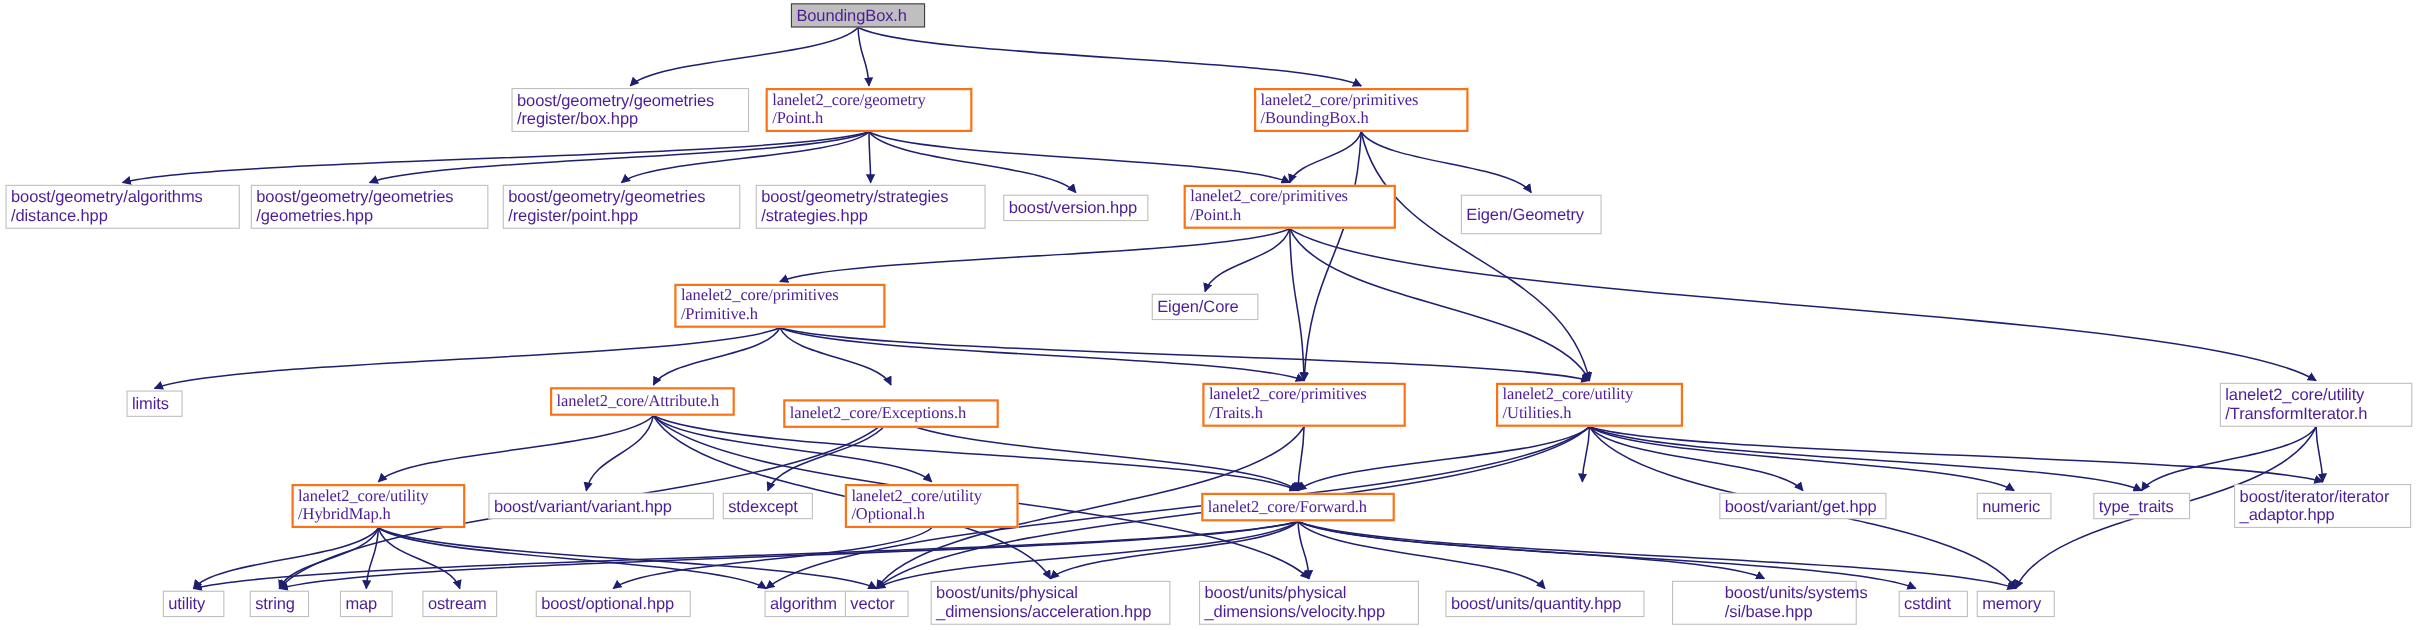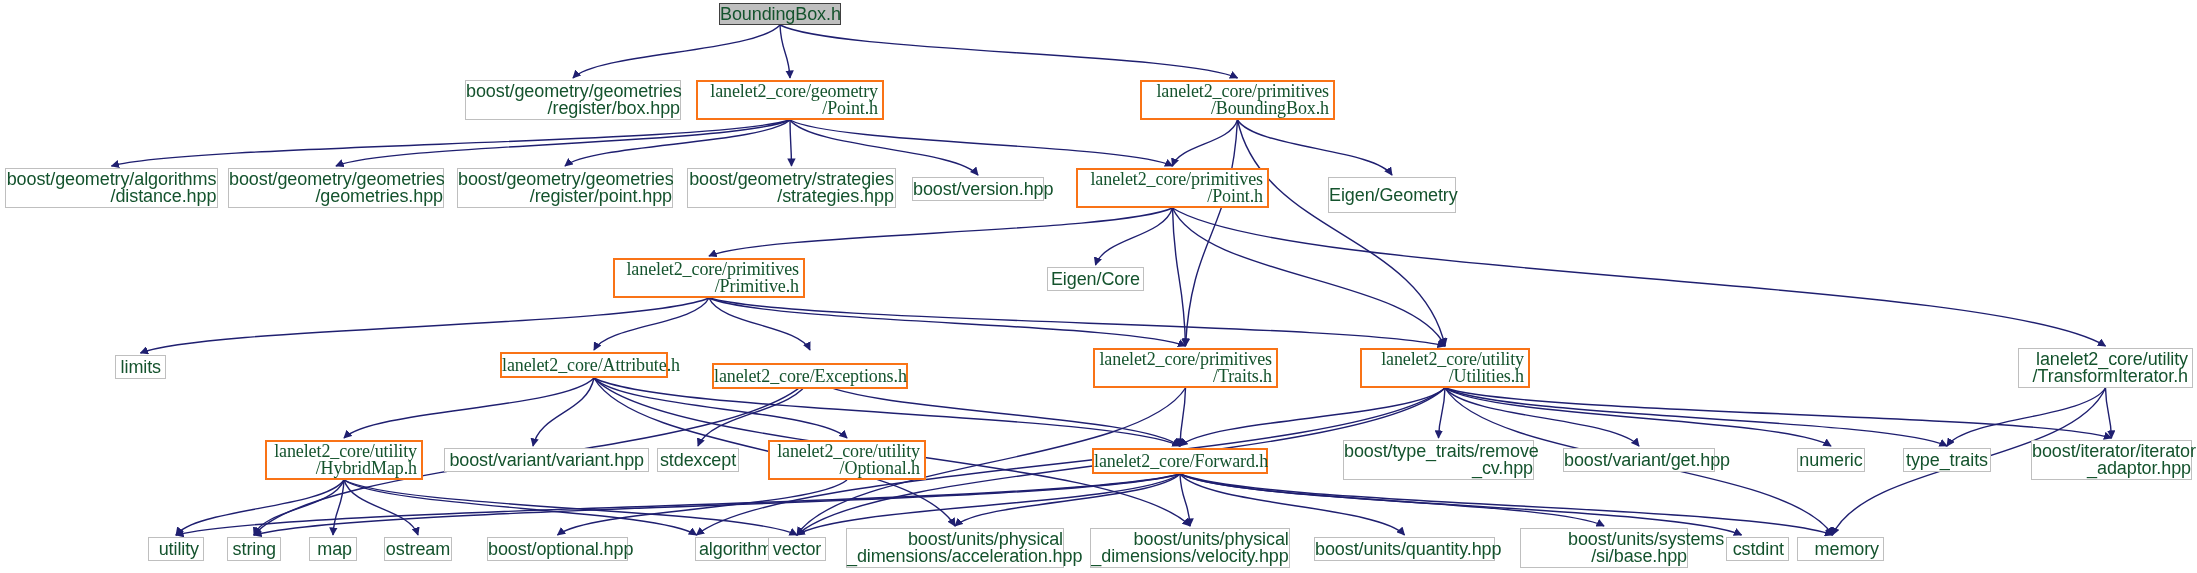--- a/index.html
+++ b/index.html
@@ -4,25 +4,25 @@
 <title>BoundingBox.h include dependency graph</title>
 <style>
   html,body{margin:0;padding:0;background:#ffffff;}
   body{font-family:"Liberation Sans", sans-serif;}
   #graph{position:relative;width:2197px;height:573px;background:#ffffff;overflow:hidden;}
   #edges{position:absolute;left:0;top:0;width:2197px;height:573px;}
   .node{
     position:absolute;
     box-sizing:border-box;
     display:flex;align-items:center;justify-content:center;
-    text-align:right;
+    text-align:left;
     background:#ffffff;
     border:1px solid #bfbfbf;
-    color:#14532d;
-    font-size:18px;
+    color:#4c1d95;
+    font-size:15px;
     line-height:17px;
     white-space:pre-line;
     letter-spacing:-0.1px;
     z-index:5;
   }
   .node.strong{border:2px solid #f97316;font-family:Liberation Serif, serif;}
   .node.root{background:#bfbfbf;border:1px solid #404040;}
   .node span{display:block;width:100%;padding:0 4px;}
 </style>
 </head>
@@ -129,36 +129,34 @@
 /Utilities.h</span></div>
     <div class="node" style="left: 2018px; top: 348px; width: 175px; height: 40px;"><span>lanelet2_core/utility
 /TransformIterator.h</span></div>
     <div class="node strong" style="left: 265px; top: 440px; width: 158px; height: 40px;"><span>lanelet2_core/utility
 /HybridMap.h</span></div>
     <div class="node" style="left: 444px; top: 448px; width: 205px; height: 24px;"><span>boost/variant/variant.hpp</span></div>
     <div class="node" style="left: 657px; top: 448px; width: 82px; height: 24px;"><span>stdexcept</span></div>
     <div class="node strong" style="left: 768px; top: 440px; width: 158px; height: 40px;"><span>lanelet2_core/utility
 /Optional.h</span></div>
     <div class="node strong" style="left: 1092px; top: 448px; width: 176px; height: 26px;"><span>lanelet2_core/Forward.h</span></div>
-    <div class="node" style="left: 1343px; top: 440px; width: 191px; height: 40px;"><span>boost/type_traits/remove
-_cv.hpp</span></div>
     <div class="node" style="left: 1563px; top: 448px; width: 152px; height: 24px;"><span>boost/variant/get.hpp</span></div>
     <div class="node" style="left: 1797px; top: 448px; width: 68px; height: 24px;"><span>numeric</span></div>
     <div class="node" style="left: 1903px; top: 448px; width: 88px; height: 24px;"><span>type_traits</span></div>
     <div class="node" style="left: 2031px; top: 440px; width: 161px; height: 40px;"><span>boost/iterator/iterator
 _adaptor.hpp</span></div>
     <div class="node" style="left: 148px; top: 537px; width: 56px; height: 24px;"><span>utility</span></div>
     <div class="node" style="left: 227px; top: 537px; width: 54px; height: 24px;"><span>string</span></div>
     <div class="node" style="left: 309px; top: 537px; width: 48px; height: 24px;"><span>map</span></div>
     <div class="node" style="left: 384px; top: 537px; width: 68px; height: 24px;"><span>ostream</span></div>
     <div class="node" style="left: 487px; top: 537px; width: 141px; height: 24px;"><span>boost/optional.hpp</span></div>
     <div class="node" style="left: 656px; top: 537px; width: 81px; height: 24px; margin-left: 39px;"><span>algorithm</span></div>
     <div class="node" style="left: 768px; top: 537px; width: 58px; height: 24px;"><span>vector</span></div>
     <div class="node" style="left: 846px; top: 528px; width: 218px; height: 40px;"><span>boost/units/physical
 _dimensions/acceleration.hpp</span></div>
     <div class="node" style="left: 1090px; top: 528px; width: 200px; height: 40px;"><span>boost/units/physical
 _dimensions/velocity.hpp</span></div>
     <div class="node" style="left: 1314px; top: 537px; width: 181px; height: 24px;"><span>boost/units/quantity.hpp</span></div>
     <div class="node" style="left: 1520px; top: 528px; width: 168px; height: 40px; padding-left: 47px;"><span>boost/units/systems
 /si/base.hpp</span></div>
     <div class="node" style="left: 1726px; top: 537px; width: 63px; height: 24px;"><span>cstdint</span></div>
-    <div class="node" style="left: 1797px; top: 537px; width: 87px; height: 24px;"><span>memory</span></div>
+    <div class="node" style="left: 1797px; top: 537px; width: 71px; height: 24px;"><span>memory</span></div>
   </div>
 
 </body></html>

